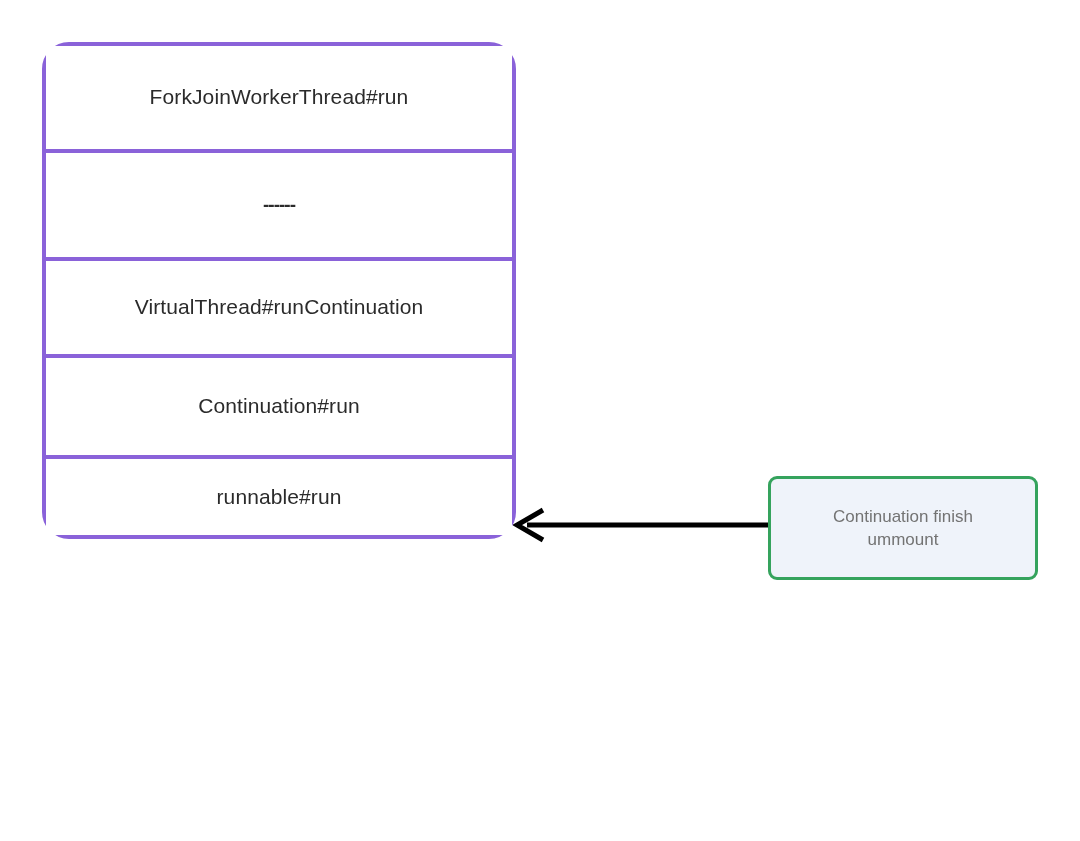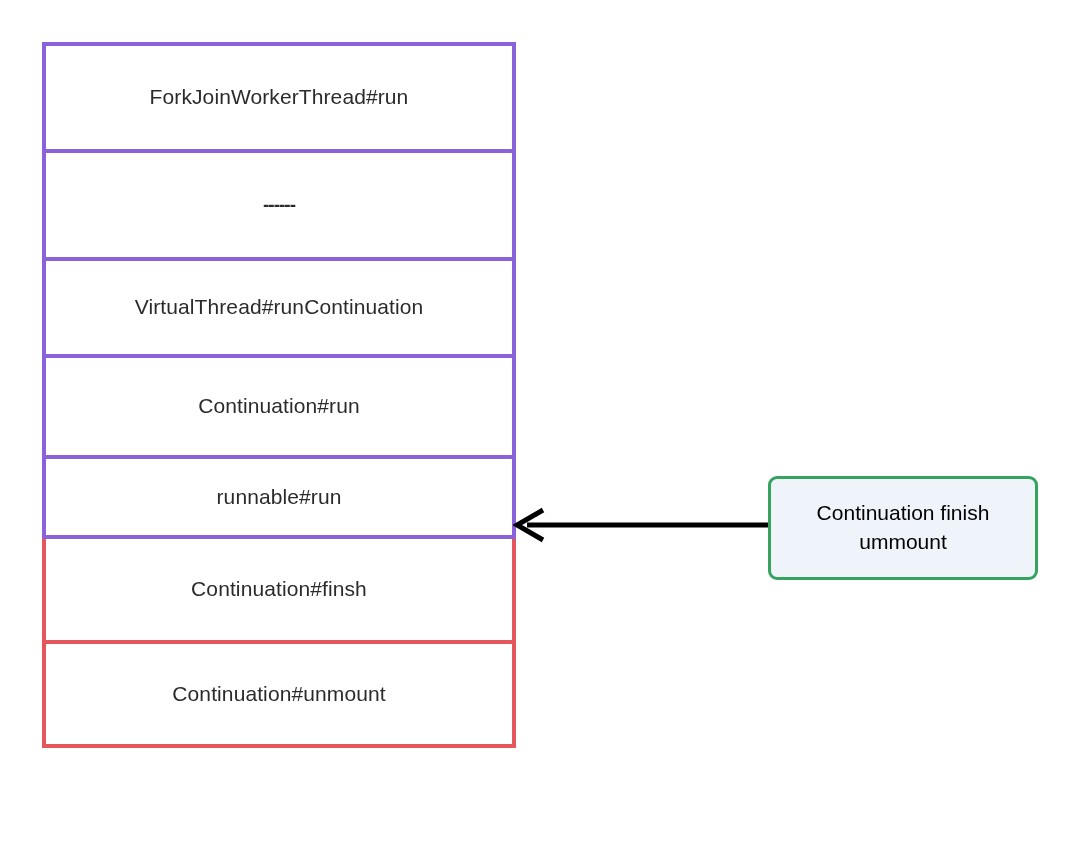--- a/index.html
+++ b/index.html
@@ -24,20 +24,21 @@
   
   .stack {
     position: absolute;
     left: 42px;
     top: 42px;
     width: 474px;
   }
   .stack-group {
     box-sizing: border-box;
     background: #6d28d9;
+    border-radius: 27px;
   }
   .group-purple {
     border: 4px solid #8a62d9;
     border-bottom-width: 4px;
   }
   .group-red {
     border: 4px solid #e4575c;
     border-top: none;
   }
   .frame {
@@ -87,22 +88,22 @@
     box-sizing: border-box;
     border: 3px solid #35a35d;
     border-radius: 9px;
     background: #eff3fa;
     display: flex;
     align-items: center;
     justify-content: center;
     padding: 6px 14px;
   }
   .callout-label {
-    font-size: 21px;
-    color: #000000;
+    font-size: 17px;
+    color: #737373;
     text-align: center;
     line-height: 1.38;
     white-space: pre-line;
   }
 </style>
 </head>
 <body>
 
 <div id="canvas">
 
@@ -119,28 +120,20 @@
         <span class="frame-label">VirtualThread#runContinuation</span>
       </div>
       <div class="frame" style="height:101px;">
         <span class="frame-label">Continuation#run</span>
       </div>
       <div class="frame" style="height:80px;">
         <span class="frame-label">runnable#run</span>
       </div>
     </div>
 
-    <div class="stack-group group-red">
-      <div class="frame" style="height:101px;">
-        <span class="frame-label">Continuation#finsh</span>
-      </div>
-      <div class="frame" style="height:104px;">
-        <span class="frame-label">Continuation#unmount</span>
-      </div>
-    </div>
 
   </div>
 
   <svg class="arrow" viewBox="0 0 258 50">
     <line x1="255" y1="25" x2="14" y2="25" stroke="#000000" stroke-width="5" stroke-linecap="butt"></line>
     <polyline points="30,10 4,25 30,40" fill="none" stroke="#000000" stroke-width="5" stroke-linecap="butt" stroke-linejoin="miter"></polyline>
   </svg>
 
   <div class="callout">
     <span class="callout-label">Continuation  finish

